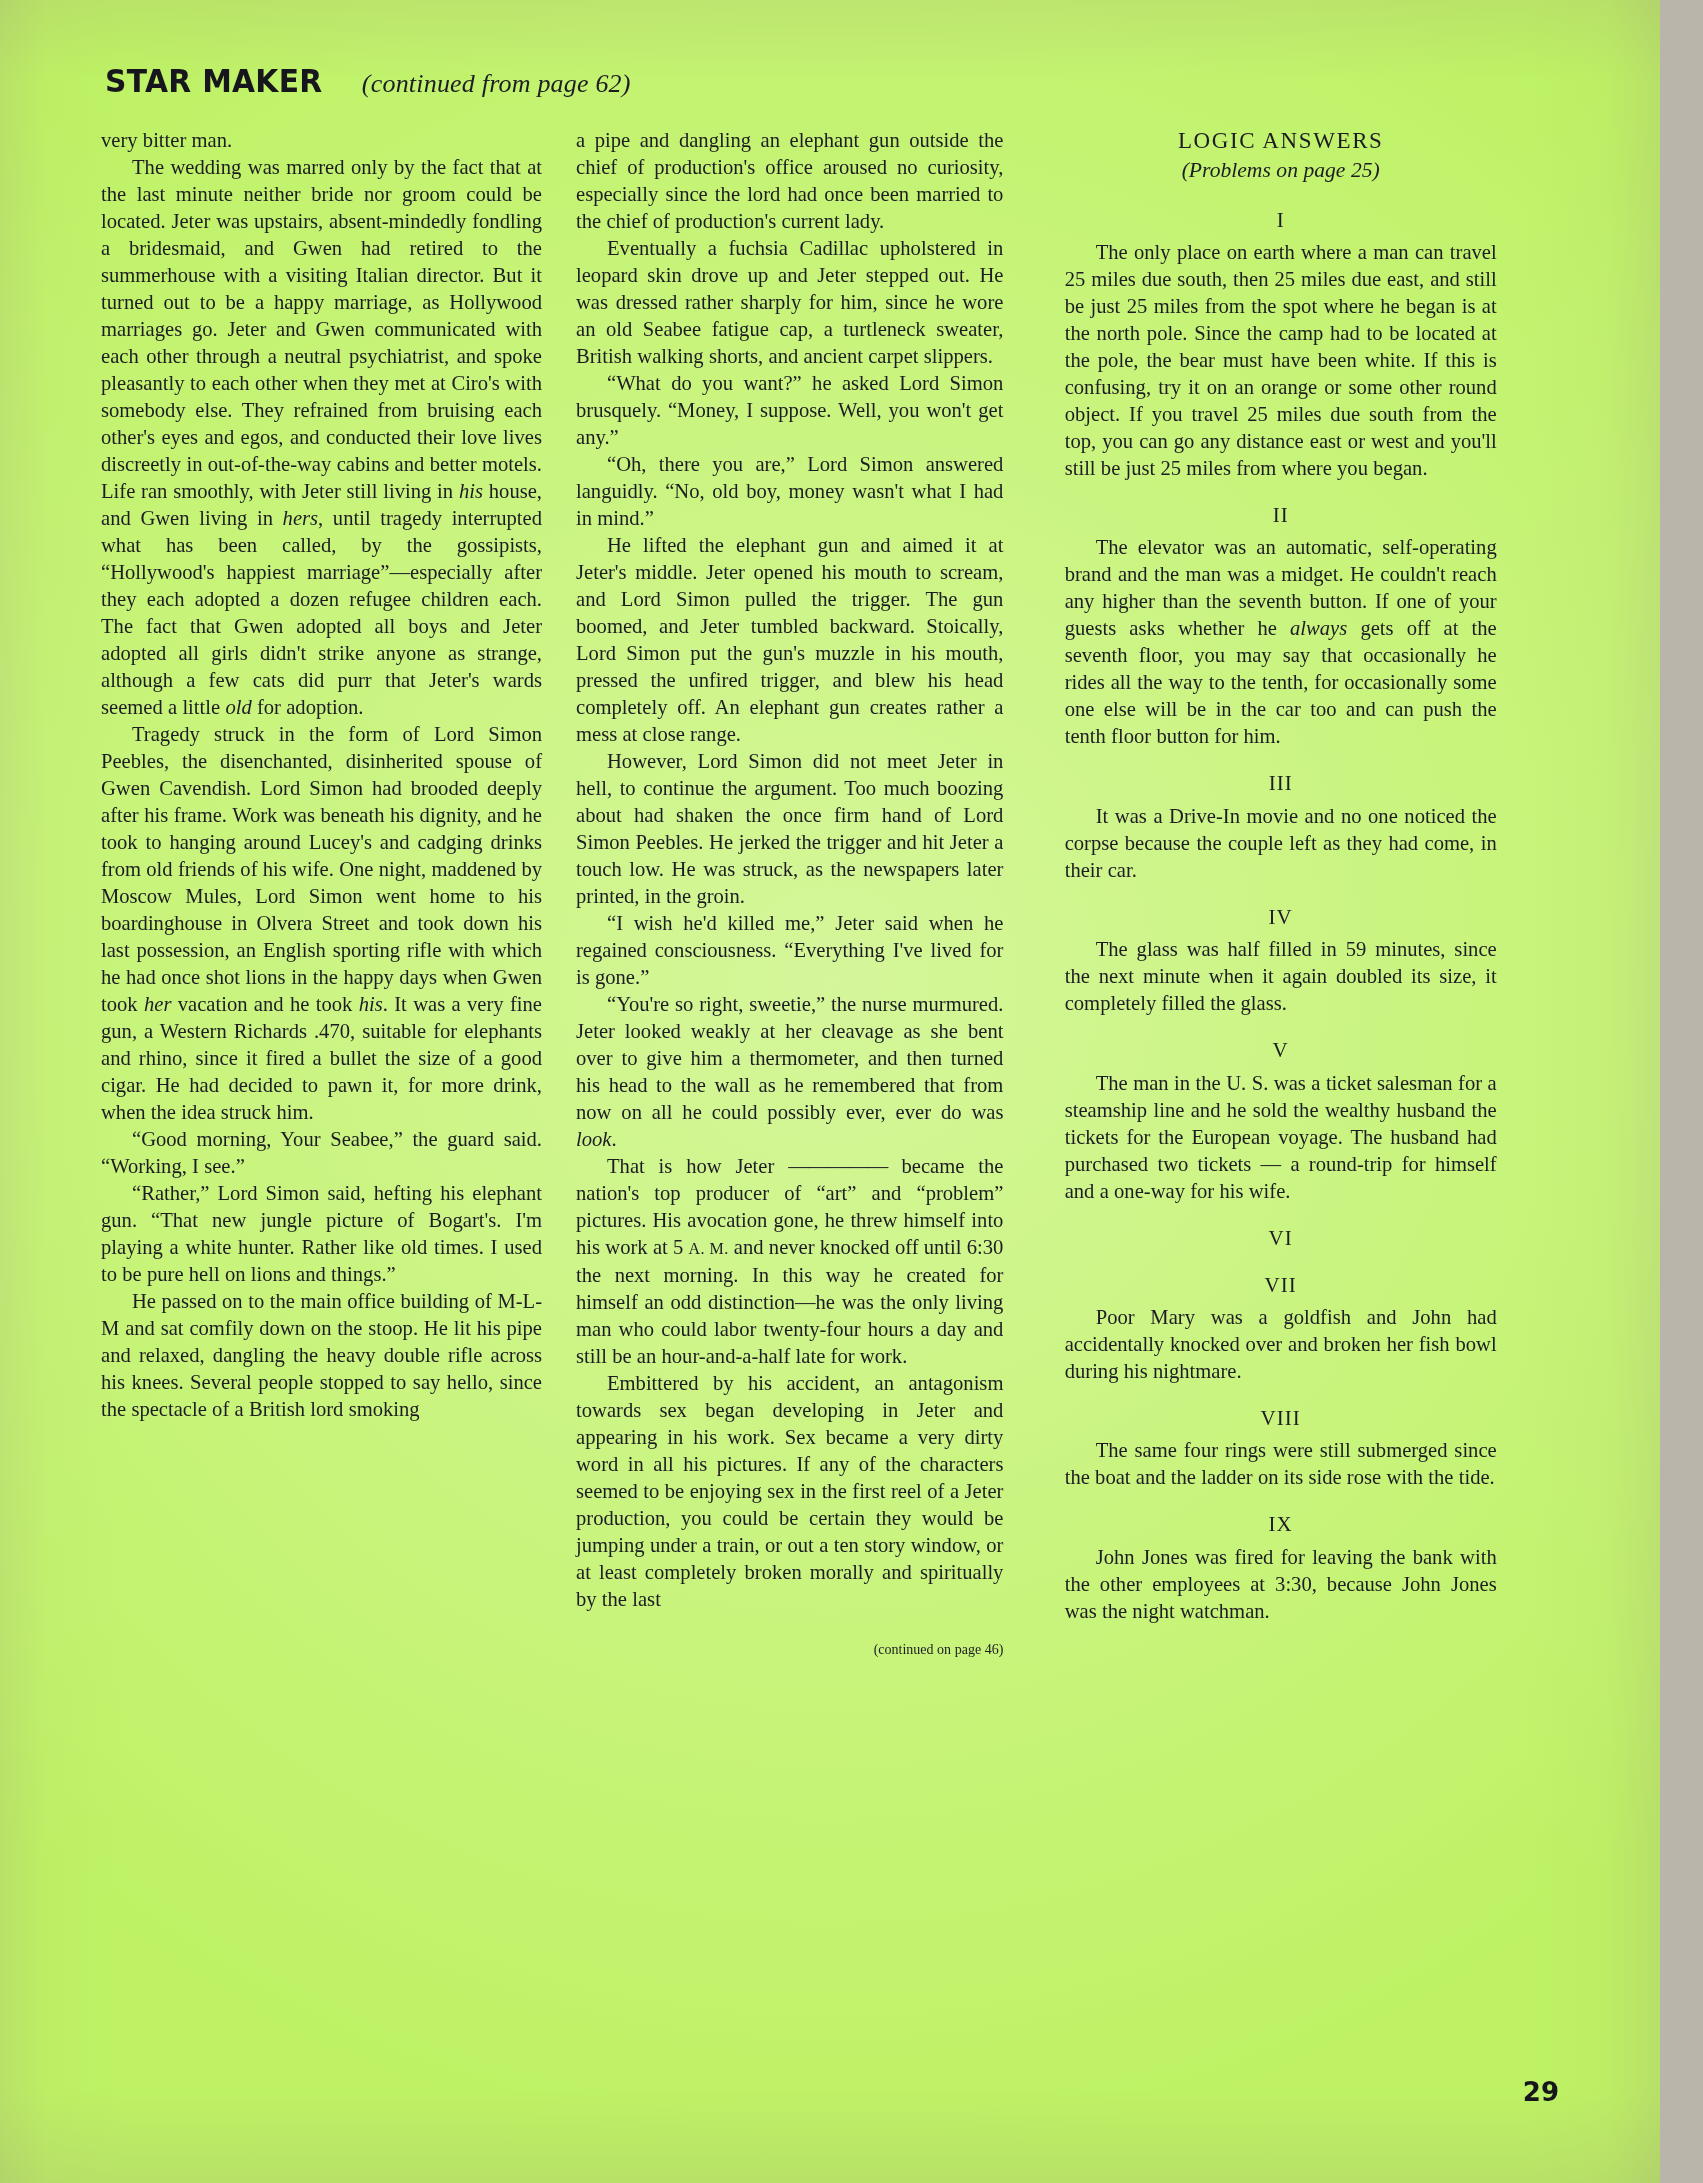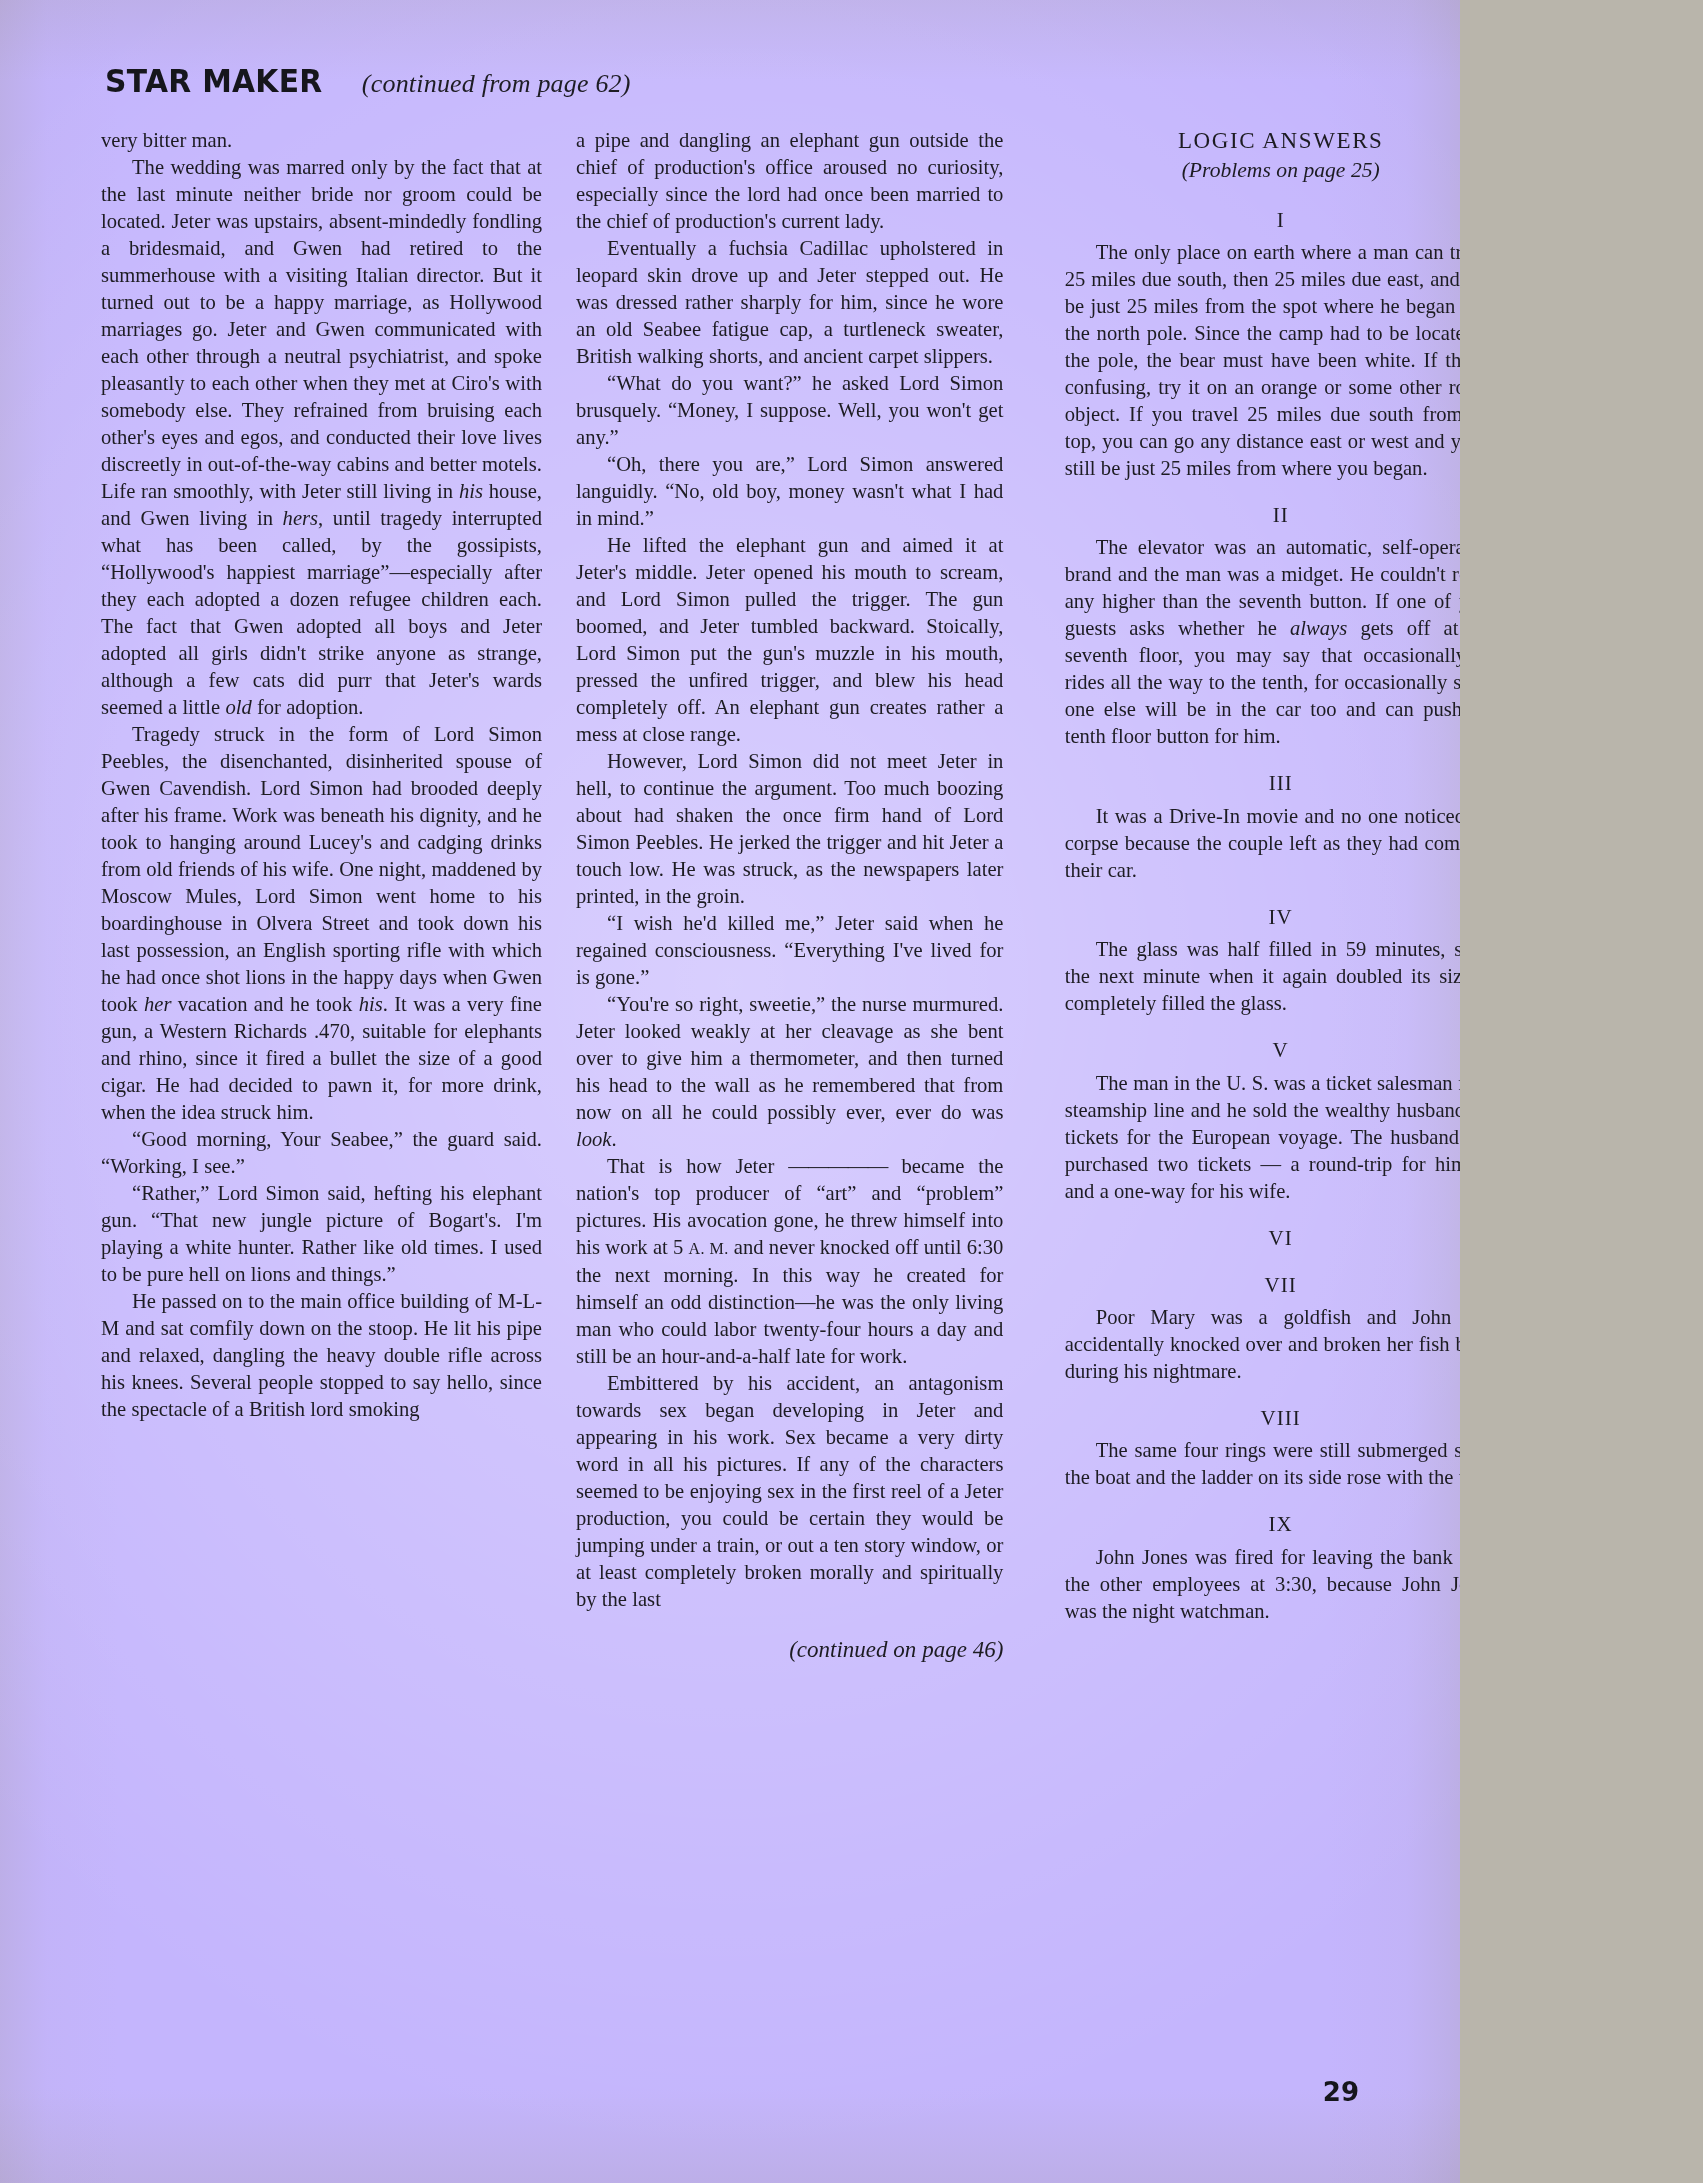--- a/index.html
+++ b/index.html
@@ -2,23 +2,23 @@
 <html style="font-size:10.8px"><head>
 <meta charset="utf-8">
 <style>
   html, body {
     margin: 0;
     padding: 0;
     background: #b9b5ab;
   }
   .page {
     position: relative;
-    width: 1460px;
+    width: 1660px;
     height: 2183px;
-    background: #c4b5fd;
+    background: #bef264;
     overflow: hidden;
     font-family: "Liberation Serif", "DejaVu Serif", serif;
     color: #1d1c22;
     box-sizing: border-box;
   }
   
   .paper-tone {
     position: absolute;
     inset: 0;
     pointer-events: none;
@@ -119,22 +119,21 @@
     text-align: center;
     font-size: 21px;
     letter-spacing: 1px;
     margin: 20px 0 5.4px 0;
     text-indent: 0;
   }
   .numeral.first { margin-top: 4px; }
 
   .cont-note {
     text-align: right;
-    font-style: italic;
-    font-size: 23px;
+    font-size: 14px;
     margin-top: 23px;
     text-indent: 0;
   }
 
   .folio {
     position: absolute;
     right: 101px;
     bottom: 76px;
     font-family: "DejaVu Sans", "Liberation Sans", sans-serif;
     font-weight: bold;

